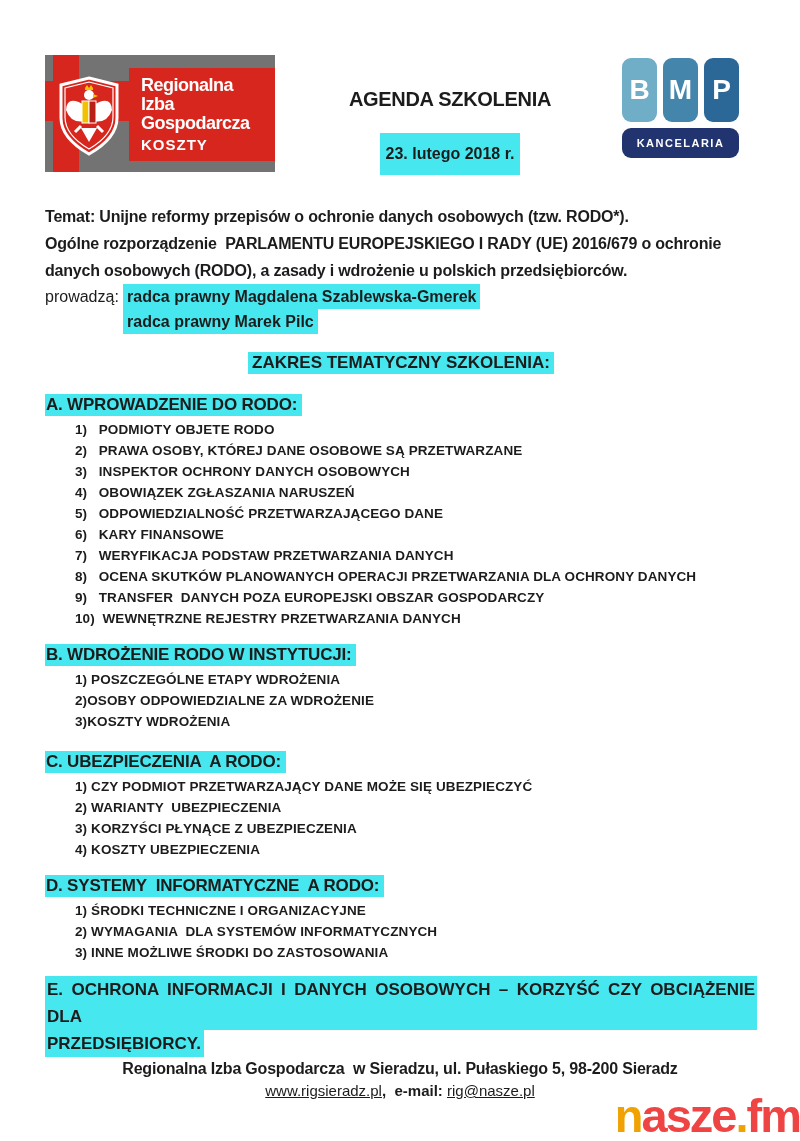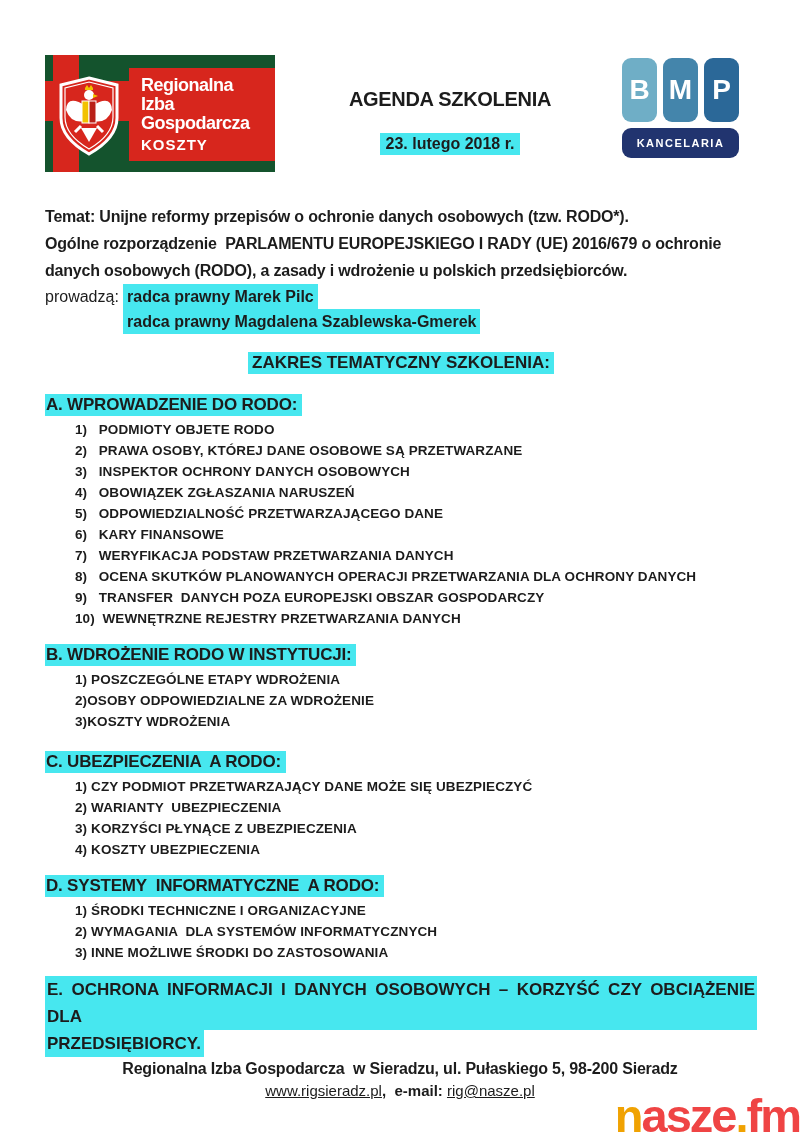--- a/index.html
+++ b/index.html
@@ -5,32 +5,32 @@
   html,body{margin:0;padding:0;background:#e8e8e8;}
   .page{
     position:relative;width:800px;height:1141px;background:#ffffff;
     margin:0 auto;overflow:hidden;
     font-family:"Liberation Sans",sans-serif;color:#1c1c1c;
   }
   .pre{white-space:pre-wrap;}
   .hl{background:#47e7ef;}
 
   
-  .rig-logo{position:absolute;left:45px;top:55px;width:230px;height:117px;background:#14532d;}
+  .rig-logo{position:absolute;left:45px;top:55px;width:230px;height:117px;background:#737373;}
   .rig-vbar{position:absolute;left:8px;top:0;width:26px;height:117px;background:#d7261d;}
   .rig-hbar{position:absolute;left:0;top:26px;width:100px;height:40px;background:#d7261d;}
   .rig-block{position:absolute;left:84px;top:13px;width:146px;height:93px;background:#d7261d;
              display:flex;flex-direction:column;justify-content:center;padding-left:12px;box-sizing:border-box;}
   .rig-line{color:#fff;font-weight:700;font-size:18px;line-height:19px;letter-spacing:-0.5px;}
   .rig-line.small{font-size:15px;letter-spacing:1px;margin-top:2px;}
   .rig-crest{position:absolute;left:12px;top:21px;width:64px;height:80px;}
 
   .header-center{position:absolute;left:330px;top:88px;width:240px;text-align:center;}
   .page-title{font-size:20px;font-weight:700;letter-spacing:-0.3px;}
-  .date-badge{display:inline-block;margin-top:22px;padding:2px 6px;font-size:16px;font-weight:700;}
+  .date-badge{display:inline-block;margin-top:22px;padding:12px 6px;font-size:16px;font-weight:700;}
 
   .bmp-logo{position:absolute;left:622px;top:58px;width:122px;}
   .bmp-row{display:flex;gap:6px;}
   .bmp-tile{width:35px;height:64px;border-radius:9px;color:#fff;font-weight:700;font-size:28px;
             display:flex;align-items:center;justify-content:center;}
   .bmp-b{background:#6faec6;}
   .bmp-m{background:#4485ab;}
   .bmp-p{background:#2b6898;}
   .kanc-badge{margin-top:6px;width:117px;height:30px;border-radius:9px;background:#21346f;color:#fff;
               font-weight:700;font-size:11px;letter-spacing:1.5px;
@@ -115,22 +115,22 @@
 
   <div class="content">
 
     <div class="intro-line pre">Temat: Unijne reformy przepisów o ochronie danych osobowych (tzw. RODO*).</div>
     <div class="intro-line pre">Ogólne rozporządzenie  PARLAMENTU EUROPEJSKIEGO I RADY (UE) 2016/679 o ochronie</div>
     <div class="intro-line pre">danych osobowych (RODO), a zasady i wdrożenie u polskich przedsiębiorców.</div>
 
     <div class="presenters">
       <div class="presenters-label">prowadzą:</div>
       <div class="presenter-list">
+        <span class="hl">radca prawny Magdalena Szablewska-Gmerek</span>
         <span class="hl">radca prawny Marek Pilc</span>
-        <span class="hl">radca prawny Magdalena Szablewska-Gmerek</span>
       </div>
     </div>
 
     <div class="agenda-title-wrap">
       <span class="agenda-title hl">ZAKRES TEMATYCZNY SZKOLENIA:</span>
     </div>
 
     <div class="section first">
       <span class="section-heading hl pre">A. WPROWADZENIE DO RODO:</span>
       <ul>

